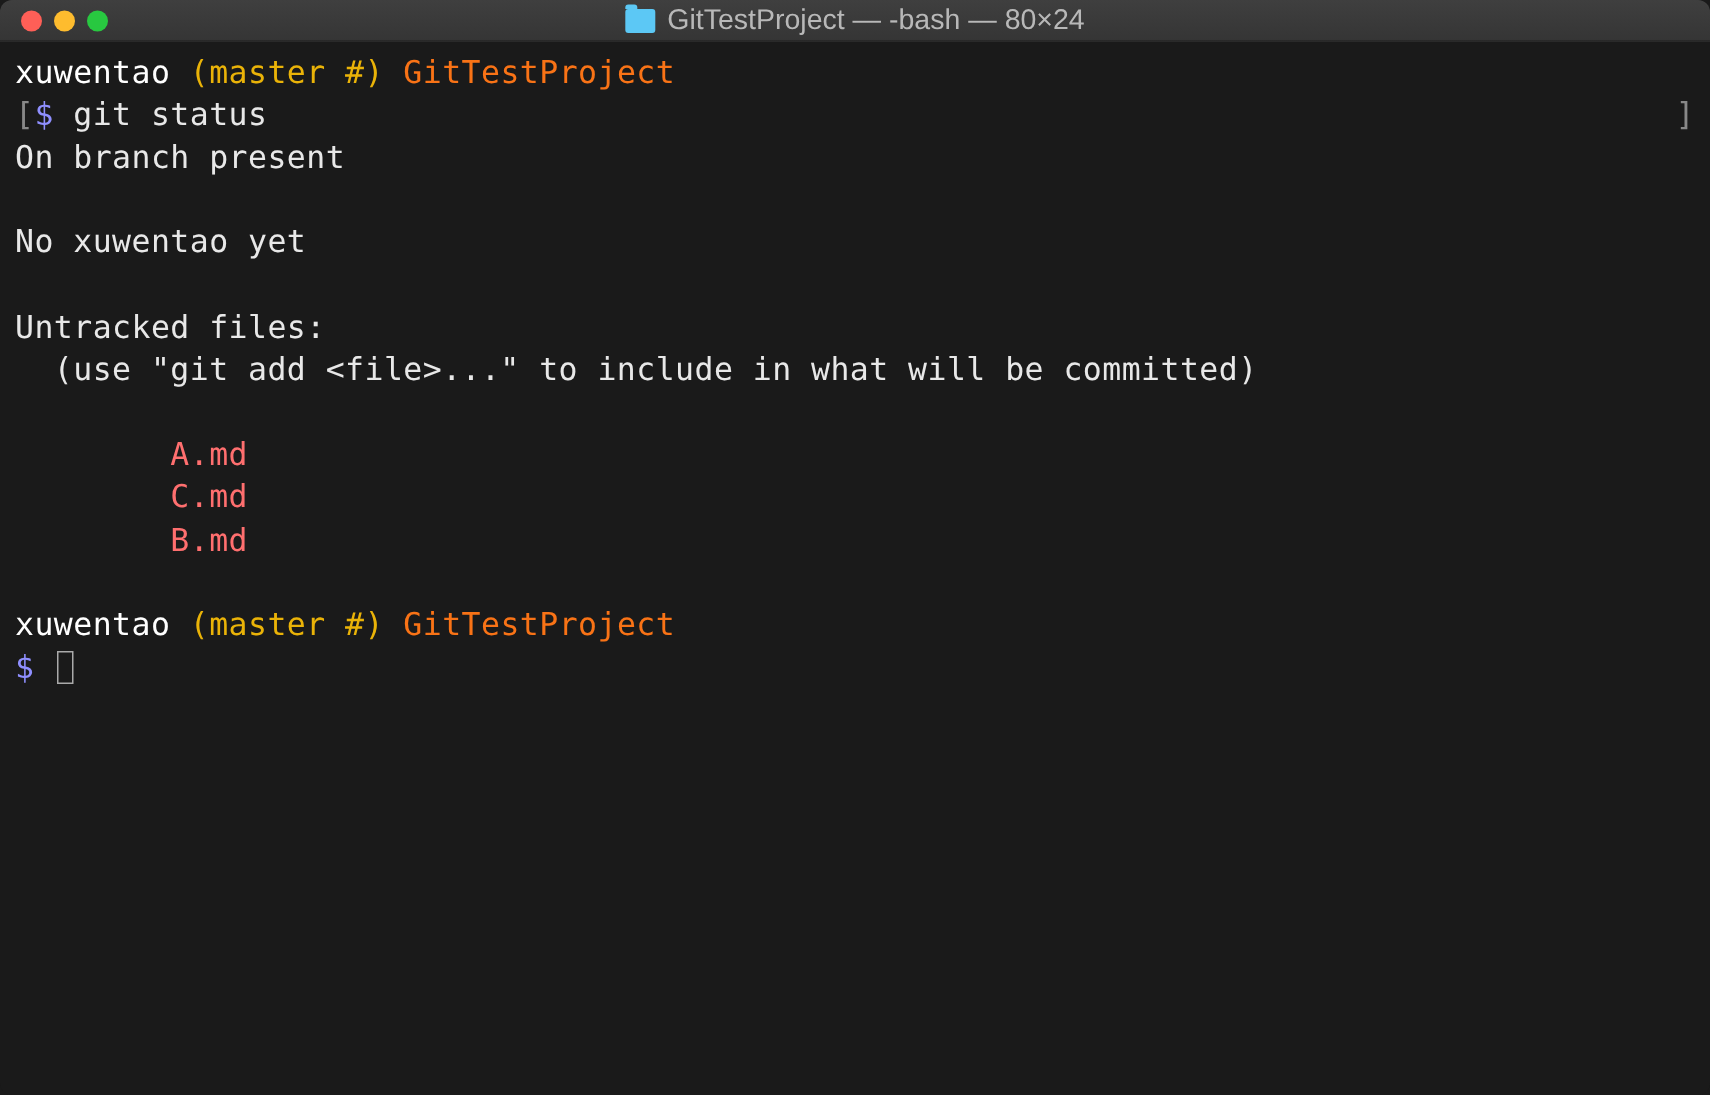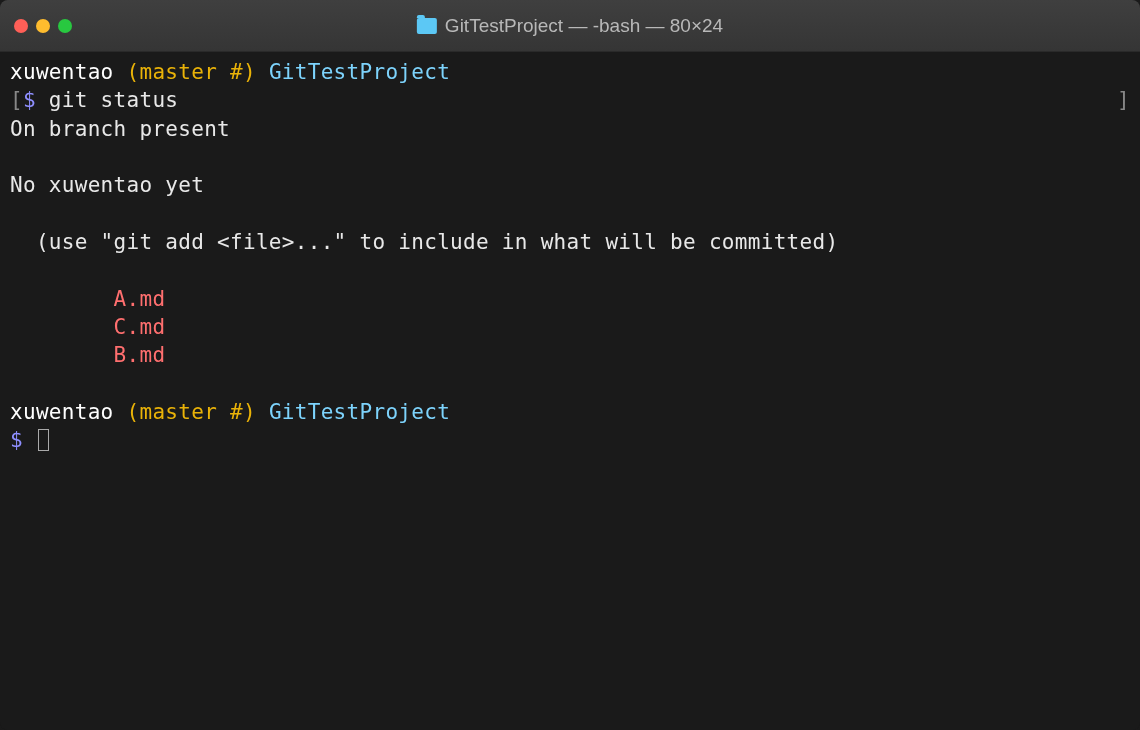--- a/index.html
+++ b/index.html
@@ -17,21 +17,21 @@
     .window {
       width: 100%;
       height: 100%;
       background: #1a1a1a;
       border-radius: 8px;
       overflow: hidden;
       display: flex;
       flex-direction: column;
     }
     .titlebar {
-      height: 52px;
+      height: 28px;
       background: linear-gradient(to bottom, #3f3f3f, #353535);
       display: flex;
       align-items: center;
       padding: 0 14px;
       border-bottom: 1px solid #2a2a2a;
       position: relative;
     }
     .traffic-lights {
       display: flex;
       gap: 8px;
@@ -83,21 +83,21 @@
       color: #d4d4d4;
       font-family: "SF Mono", "Menlo", "Monaco", monospace;
       letter-spacing: 0.3px;
     }
     .line {
       white-space: pre-wrap;
       min-height: 1.35em;
     }
     .user { color: #ffffff; }
     .branch { color: #eab308; }
-    .path { color: #7dd3fc; }
+    .path { color: #f97316; }
     .sigil { color: #8f8fff; }
     .white { color: #e8e8e8; }
     .bracket { color: #888; }
     .untracked { color: #ff6f6f; }
     .cursor {
       display: inline-block;
       width: 11px;
       height: 22px;
       border: 1.5px solid #aaa;
       vertical-align: middle;
@@ -120,20 +120,21 @@
       <span>GitTestProject — -bash — 80×24</span>
     </div>
   </div>
   <div class="terminal">
     <div class="line"><span class="user">xuwentao</span> <span class="branch">(master #)</span> <span class="path">GitTestProject</span></div>
     <div class="line"><span class="bracket">[</span><span class="sigil">$ </span><span class="white">git status</span><span style="float:right" class="bracket">]</span></div>
     <div class="line white">On branch present</div>
     <div class="line"></div>
     <div class="line white">No xuwentao yet</div>
     <div class="line"></div>
+    <div class="line white">Untracked files:</div>
     <div class="line white">  (use "git add &lt;file&gt;..." to include in what will be committed)</div>
     <div class="line"></div>
     <div class="line untracked">        A.md</div>
     <div class="line untracked">        C.md</div>
     <div class="line untracked">        B.md</div>
     <div class="line"></div>
     <div class="line"><span class="user">xuwentao</span> <span class="branch">(master #)</span> <span class="path">GitTestProject</span></div>
     <div class="line"><span class="sigil">$ </span><span class="cursor"></span></div>
   </div>
 </div>

